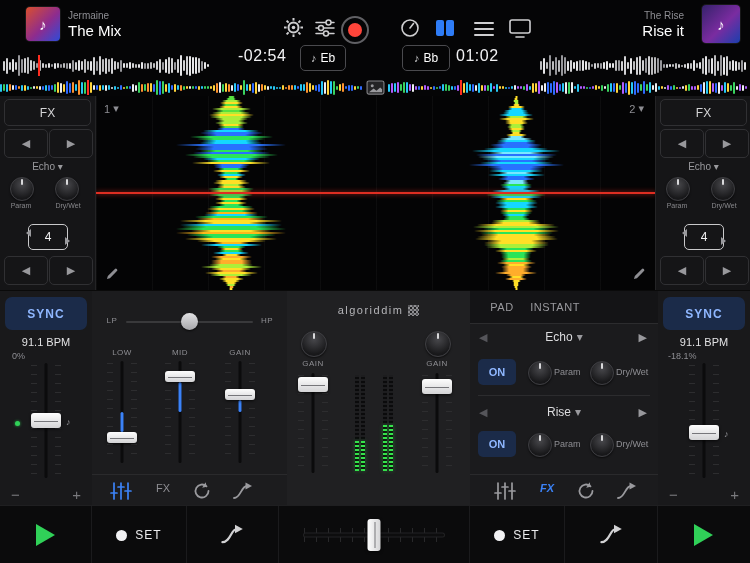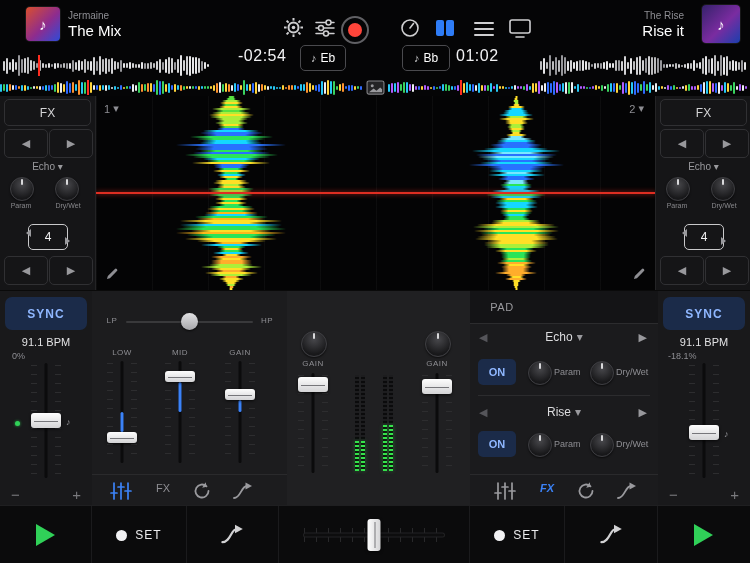--- a/index.html
+++ b/index.html
@@ -919,20 +919,24 @@
         <div class="iconbtn" style="left:140px;top:6px;">
             <svg width="22" height="20" viewBox="0 0 22 20">
               <path d="M2 17 C9 17 9 5 15 5" fill="none" stroke="#9a9a9e" stroke-width="1.8" stroke-linecap="round"></path>
               <path d="M13.5 1.5 L20 5 L13.5 8.5 z" fill="#9a9a9e"></path>
             </svg>
           </div>
       </div>
     </div>
 
     <div class="panel" style="left:287px;width:183px;background:#202022;border-right:1px solid #0a0a0a;">
+      <div class="logo" style="top:13px;">
+          <span>algoriddim</span>
+          <span class="logoblk"></span>
+        </div>
       <div class="knob lg" style="left:14px;top:40px;"></div>
       <div class="bandlabel" style="left:2px;top:68px;width:48px;">GAIN</div>
       <div class="knob lg" style="left:138px;top:40px;"></div>
       <div class="bandlabel" style="left:126px;top:68px;width:48px;">GAIN</div>
 
       <div class="vtrack" style="left:11px;top:82px;width:30px;height:100px;">
         <div class="tL"></div>
           <div class="tR"></div>
           <div class="rail"></div>
         <div class="fcap" style="top:4px;"></div>
@@ -958,20 +962,21 @@
         </div>
       <div class="vu" style="left:102px;top:84px;height:96px;">
           <div class="off" style="height:50px;"></div>
           <div class="on" style="height:46px;"></div>
         </div>
     </div>
 
     <div class="panel" style="left:470px;width:188px;background:#1b1b1d;border-right:1px solid #0a0a0a;">
       <div class="tabs">
         <div class="tab" style="left:12px;width:40px;">PAD</div>
+        <div class="tab" style="left:54px;width:62px;">INSTANT</div>
       </div>
 
       <div class="arrowtxt abs" style="left:9px;top:41px;color:#55555a;">◀</div>
       <div class="fxname" style="left:36px;right:36px;top:39px;">
           <span>Echo</span>
           <span style="color:#9a9a9e;">▾</span>
         </div>
       <div class="arrowtxt abs" style="right:11px;top:41px;">▶</div>
 
       <div class="onbtn" style="left:8px;top:68px;">ON</div>

